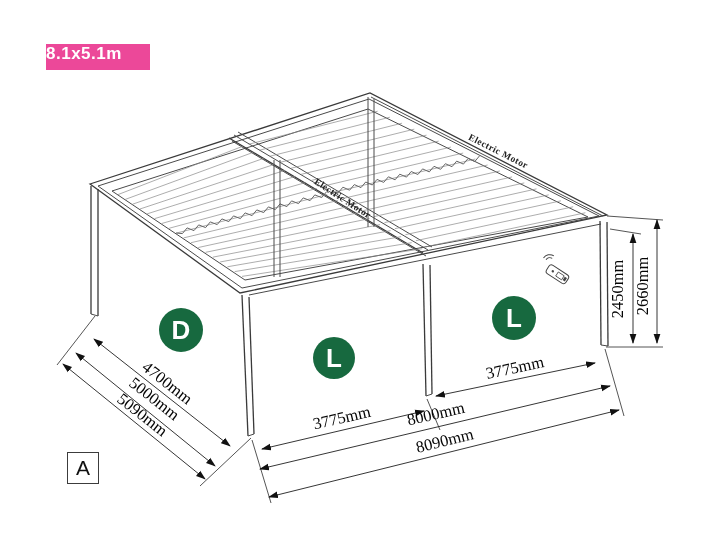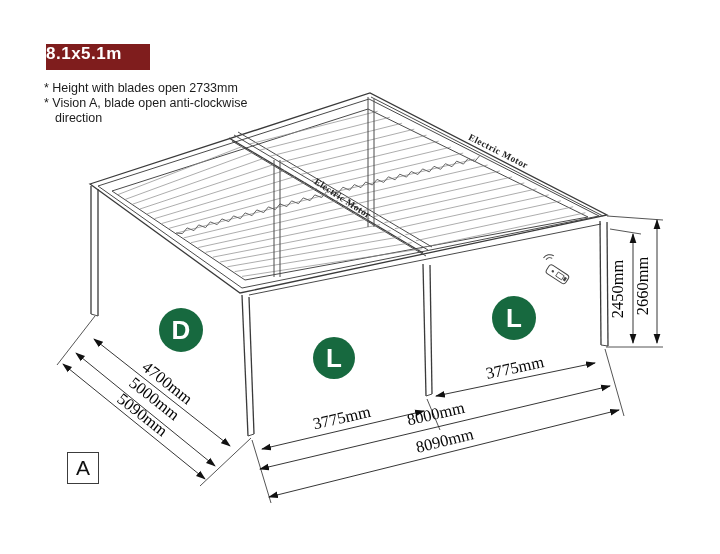--- a/index.html
+++ b/index.html
@@ -1,21 +1,21 @@
 <!DOCTYPE html>
 <html><head>
 <meta charset="utf-8">
 <style>
   html,body{margin:0;padding:0;background:#fff;}
   #stage{position:relative;width:720px;height:554px;background:#fff;overflow:hidden;
          font-family:"Liberation Sans",sans-serif;}
   #size-badge{position:absolute;left:46px;top:44px;width:104px;height:26px;
 roke      display:flex;align-items:center;justify-content:center;
       color:#fff;font-size:17px;font-weight:600;letter-spacing:.5px;}
-  #size-badge{background:#7f1d1d;}
+  #size-badge{background:#ec4899;}
   #notes{position:absolute;left:44px;top:81px;color:#1c1c1c;font-size:12.5px;line-height:15px;}
   #notes .wrap-indent{margin-left:11px;}
   #view-box{position:absolute;left:67px;top:452px;width:30px;height:30px;
       border:1.6px solid #3c3c3c;display:flex;align-items:center;justify-content:center;
       font-size:21px;color:#111;}
   svg text.dim{font-family:"Liberation Serif",serif;font-size:16.5px;fill:#050505;}
   svg text.motor{font-family:"Liberation Serif",serif;font-size:9.5px;font-weight:bold;
       fill:#222;letter-spacing:.4px;}
   svg text.marker-letter{font-family:"Liberation Sans",sans-serif;font-size:26px;
       font-weight:bold;fill:#fff;}
@@ -24,25 +24,20 @@
   .dimline{stroke:#1f1f1f;stroke-width:.9;fill:none;}
   .extline{stroke:#2a2a2a;stroke-width:.8;fill:none;}
 </style>
 </head>
 <body>
 
 <div id="stage">
 
   <div id="size-badge">8.1x5.1m</div>
 
-  <div id="notes">
-    <div>* Height with blades open 2733mm</div>
-    <div>* Vision A, blade open anti-clockwise</div>
-    <div class="wrap-indent">direction</div>
-  </div>
 
   <svg width="720" height="554" viewBox="0 0 720 554" style="position:absolute;left:0;top:0">
     <defs>
       <marker id="arr" viewBox="0 0 10 8" refX="9" refY="4" markerWidth="11" markerHeight="9" orient="auto-start-reverse">
         <path d="M0,0.6 L10,4 L0,7.4 Z" fill="#111"></path>
       </marker>
     </defs>
 
     <g>
       <polygon class="struct-heavy" points="90,184 370,93 607,215 240,293"></polygon>

